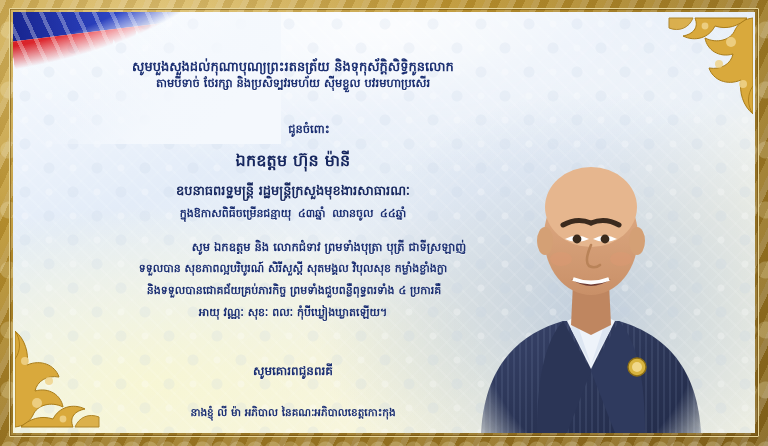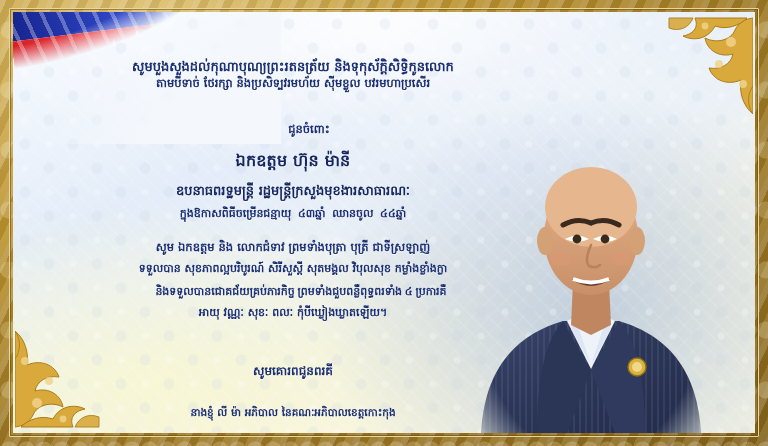--- a/index.html
+++ b/index.html
@@ -116,23 +116,23 @@
     color:#1b2f72;text-align:center;font-weight:700;
     text-shadow:0 1px 0 rgba(255,255,255,.55);
     line-height:1.32;white-space:nowrap;
   }
   .l-head1{position:absolute;left:0;width:560px;top:46px;font-size:13px;}
   .l-head2{position:absolute;left:0;width:560px;top:64px;font-size:11.5px;}
   .l-to   {position:absolute;left:16px;width:560px;top:110px;font-size:11.5px;}
   .l-name {position:absolute;left:0;width:560px;top:138px;font-size:16px;color:#16275f;}
   .l-title{position:absolute;left:0;width:560px;top:170px;font-size:13px;color:#16275f;}
   .l-b1{position:absolute;left:0;width:560px;top:195px;font-size:11px;font-family:Liberation Mono, monospace;}
-  .l-b2{position:absolute;left:0;width:560px;top:228px;font-size:11.5px;}
+  .l-b2{position:absolute;left:0;width:560px;top:228px;font-size:11.5px;padding-left:36px;}
   .l-b3{position:absolute;left:0;width:560px;top:250px;font-size:11px;text-align:center;}
-  .l-b4{position:absolute;left:8px;width:560px;top:272px;font-size:11px;font-family:Liberation Serif, serif;}
+  .l-b4{position:absolute;left:1px;width:560px;top:272px;font-size:11px;}
   .l-b5{position:absolute;left:0;width:560px;top:294px;font-size:11px;}
   .l-sig1{position:absolute;left:0;width:560px;top:352px;font-size:12px;}
   .l-sig2{position:absolute;left:0;width:560px;top:394px;font-size:10.5px;}
   .l-b2 .strong,.l-name{letter-spacing:.2px;}
 </style>
 </head>
 <body>
 
 <div id="card">
 

